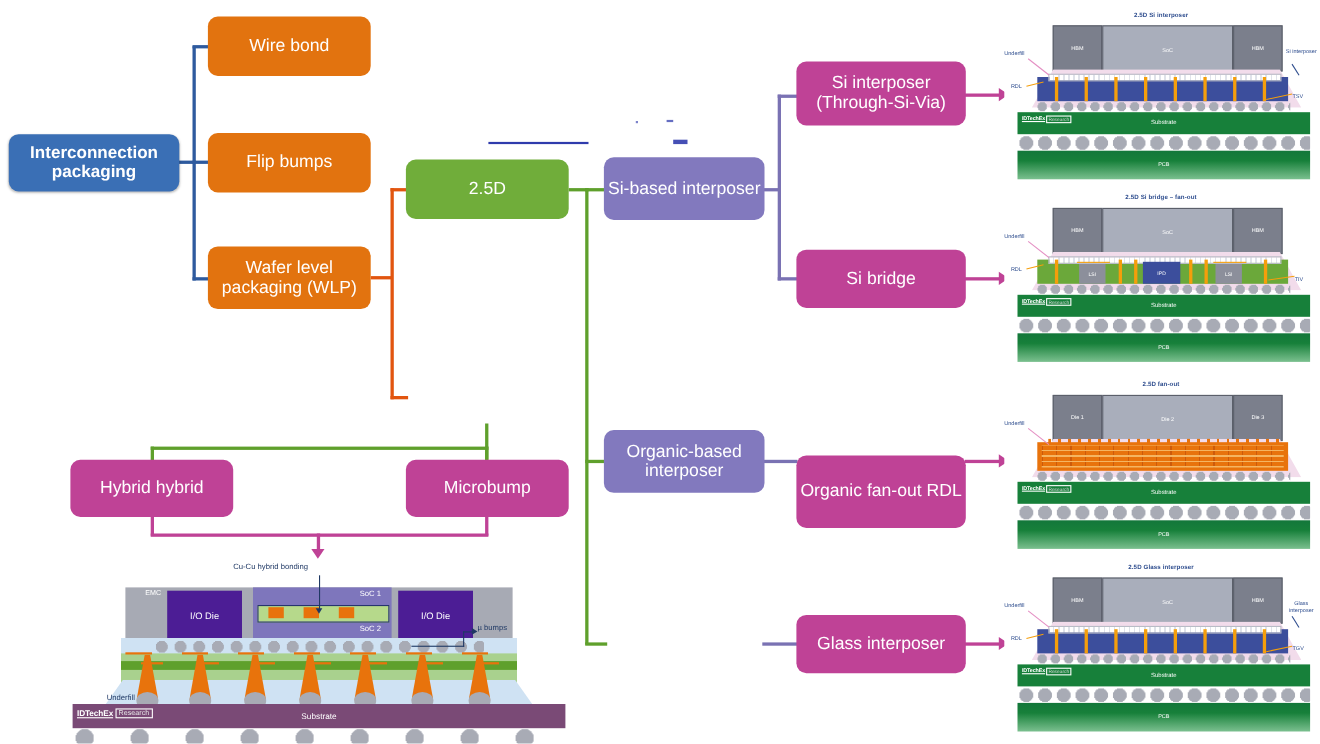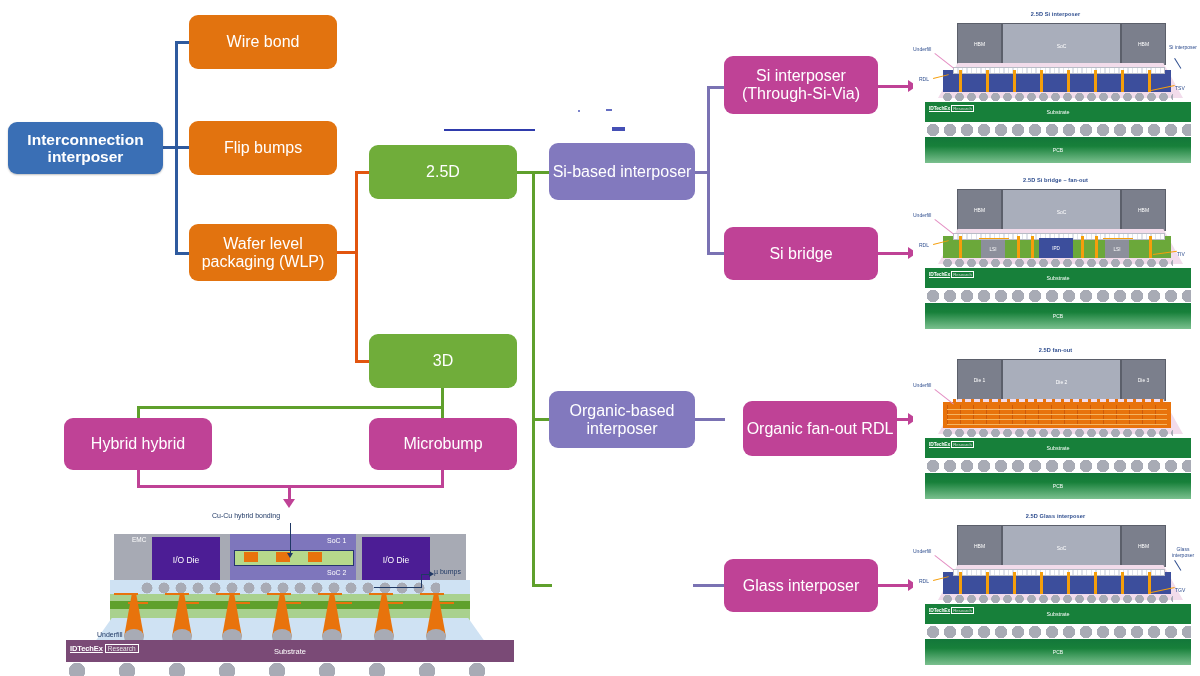--- a/index.html
+++ b/index.html
@@ -131,38 +131,37 @@
               border-bottom:6.5px solid transparent;border-left:9px solid #BF4296;"></div>
 
   <div class="ln" style="left:877px;top:418px;width:36px;height:3px;background:#BF4296;"></div>
   <div class="arw" style="left:908px;top:413px;border-top:6.5px solid transparent;
               border-bottom:6.5px solid transparent;border-left:9px solid #BF4296;"></div>
 
   <div class="ln" style="left:877px;top:584px;width:36px;height:3px;background:#BF4296;"></div>
   <div class="arw" style="left:908px;top:579px;border-top:6.5px solid transparent;
               border-bottom:6.5px solid transparent;border-left:9px solid #BF4296;"></div>
 
-  <div class="node n-blue" style="left:8px;top:122px;width:155px;height:52px;">Interconnection interposer</div>
+  <div class="node n-blue" style="left:8px;top:122px;width:155px;height:52px;">Interconnection packaging</div>
 
   <div class="node n-orange" style="left:189px;top:15px;width:148px;height:54px;">Wire bond</div>
   <div class="node n-orange" style="left:189px;top:121px;width:148px;height:54px;">Flip bumps</div>
   <div class="node n-orange" style="left:189px;top:224px;width:148px;height:57px;">Wafer level packaging (WLP)</div>
 
   <div class="node n-green" style="left:369px;top:145px;width:148px;height:54px;">2.5D</div>
-  <div class="node n-green" style="left:369px;top:334px;width:148px;height:54px;">3D</div>
 
   <div class="node n-magenta" style="left:64px;top:418px;width:148px;height:52px;">Hybrid hybrid</div>
   <div class="node n-magenta" style="left:369px;top:418px;width:148px;height:52px;">Microbump</div>
 
   <div class="node n-purple" style="left:549px;top:143px;width:146px;height:57px;">Si-based interposer</div>
   <div class="node n-purple" style="left:549px;top:391px;width:146px;height:57px;">Organic-based interposer</div>
 
   <div class="node n-magenta" style="left:724px;top:227px;width:154px;height:53px;">Si bridge</div>
   <div class="node n-magenta" style="left:724px;top:56px;width:154px;height:58px;">Si interposer (Through-Si-Via)</div>
-  <div class="node n-magenta" style="left:724px;top:401px;width:154px;height:55px;margin-left:19px;">Organic fan-out RDL</div>
+  <div class="node n-magenta" style="left:724px;top:414px;width:154px;height:66px;">Organic fan-out RDL</div>
   <div class="node n-magenta" style="left:724px;top:559px;width:154px;height:53px;">Glass interposer</div>
 
   <div class="panel" style="left:913px;top:6px;width:285px;height:160px;">
     <div class="p-title" style="top:5px;">2.5D Si interposer</div>
     <div class="die" style="left:44px;top:17px;width:43px;height:40px;">HBM</div>
     <div class="die lite" style="left:89px;top:17px;width:117px;height:44px;">SoC</div>
     <div class="die" style="left:208px;top:17px;width:43px;height:40px;">HBM</div>
 
     <div class="underfill" style="left:25px;top:57px;width:245px;height:35px;
                 clip-path:polygon(8% 0,92% 0,100% 100%,0 100%);"></div>

